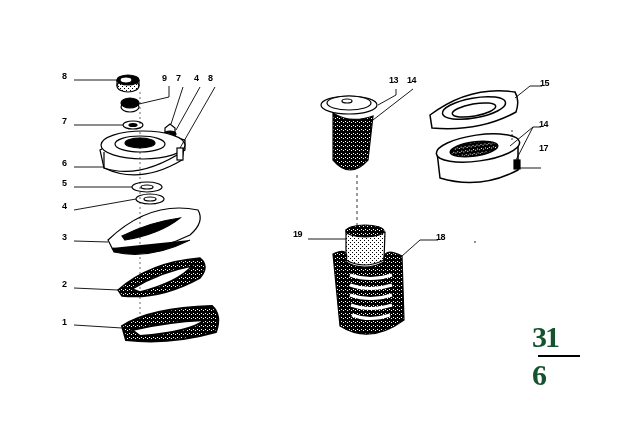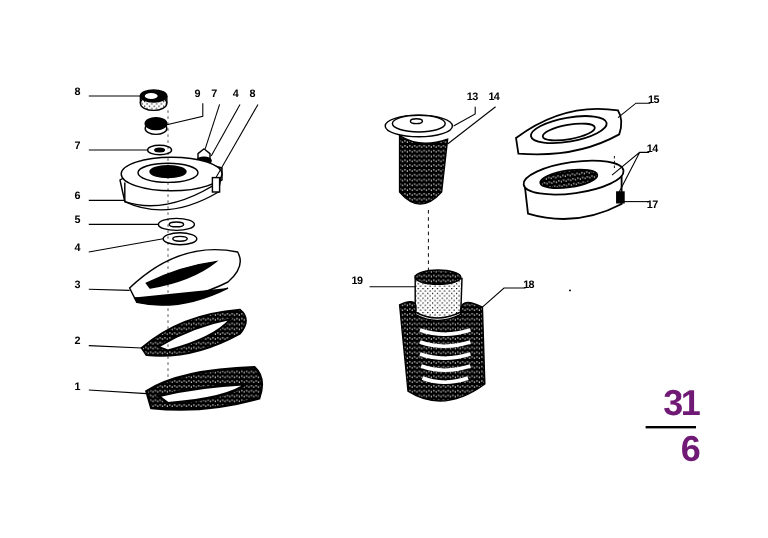--- a/index.html
+++ b/index.html
@@ -2,23 +2,23 @@
 <html><head>
   <meta charset="utf-8">
   <style>
     html, body { margin: 0; padding: 0; background: #ffffff; }
     body { width: 640px; height: 448px; position: relative; overflow: hidden;
            font-family: "Liberation Sans", sans-serif; }
     #diagram { position: absolute; left: 0; top: 0; width: 640px; height: 448px; }
     .callout { position: absolute; font-family: "Liberation Sans", sans-serif;
                font-weight: bold; font-size: 9px; color: #000; line-height: 10px;
                letter-spacing: -0.5px; }
-    .page-num { position: absolute; left: 536px; width: 50px; text-align: right;
-                font-family: Liberation Sans, sans-serif; font-weight: bold;
-                color: #701a75; font-size: 30px; line-height: 30px; letter-spacing: -2px; }
+    .page-num { position: absolute; left: 536px; width: 50px; text-align: left;
+                font-family: Liberation Serif, serif; font-weight: bold;
+                color: #14532d; font-size: 30px; line-height: 30px; letter-spacing: -2px; }
     #page-group { position: absolute; left: 532px; top: 318px; width: 60px; height: 80px; }
     #page-group .bar { position: absolute; left: 6px; top: 37px; width: 42px; height: 2px; background: #000; }
   </style>
 </head>
 <body>
 
 <svg id="diagram" width="640" height="448" viewBox="0 0 640 448" xmlns="http://www.w3.org/2000/svg">
   <defs>
     <pattern id="stipple" width="4" height="4" patternUnits="userSpaceOnUse">
       <rect width="4" height="4" fill="#000"></rect>
@@ -150,21 +150,21 @@
     <div class="callout" style="left: 62px; top: 116px;">7</div>
     <div class="callout" style="left: 62px; top: 71px;">8</div>
     <div class="callout" style="left: 162px; top: 73px;">9</div>
     <div class="callout" style="left: 176px; top: 73px;">7</div>
     <div class="callout" style="left: 194px; top: 73px;">4</div>
     <div class="callout" style="left: 208px; top: 73px;">8</div>
     <div class="callout" style="left: 389px; top: 75px; text-align: center;">13</div>
     <div class="callout" style="left: 407px; top: 75px;">14</div>
     <div class="callout" style="left: 540px; top: 78px;">15</div>
     <div class="callout" style="left: 539px; top: 119px;">14</div>
-    <div class="callout" style="left: 539px; top: 165px;">17</div>
+    <div class="callout" style="left: 539px; top: 143px;">17</div>
     <div class="callout" style="left: 436px; top: 232px;">18</div>
     <div class="callout" style="left: 293px; top: 229px;">19</div>
   </div>
 
 <div id="page-group">
   <div class="page-num" style="left:0;top:4px;">31</div>
   <div class="bar"></div>
   <div class="page-num" style="left:0;top:42px;">6</div>
 </div>
 

